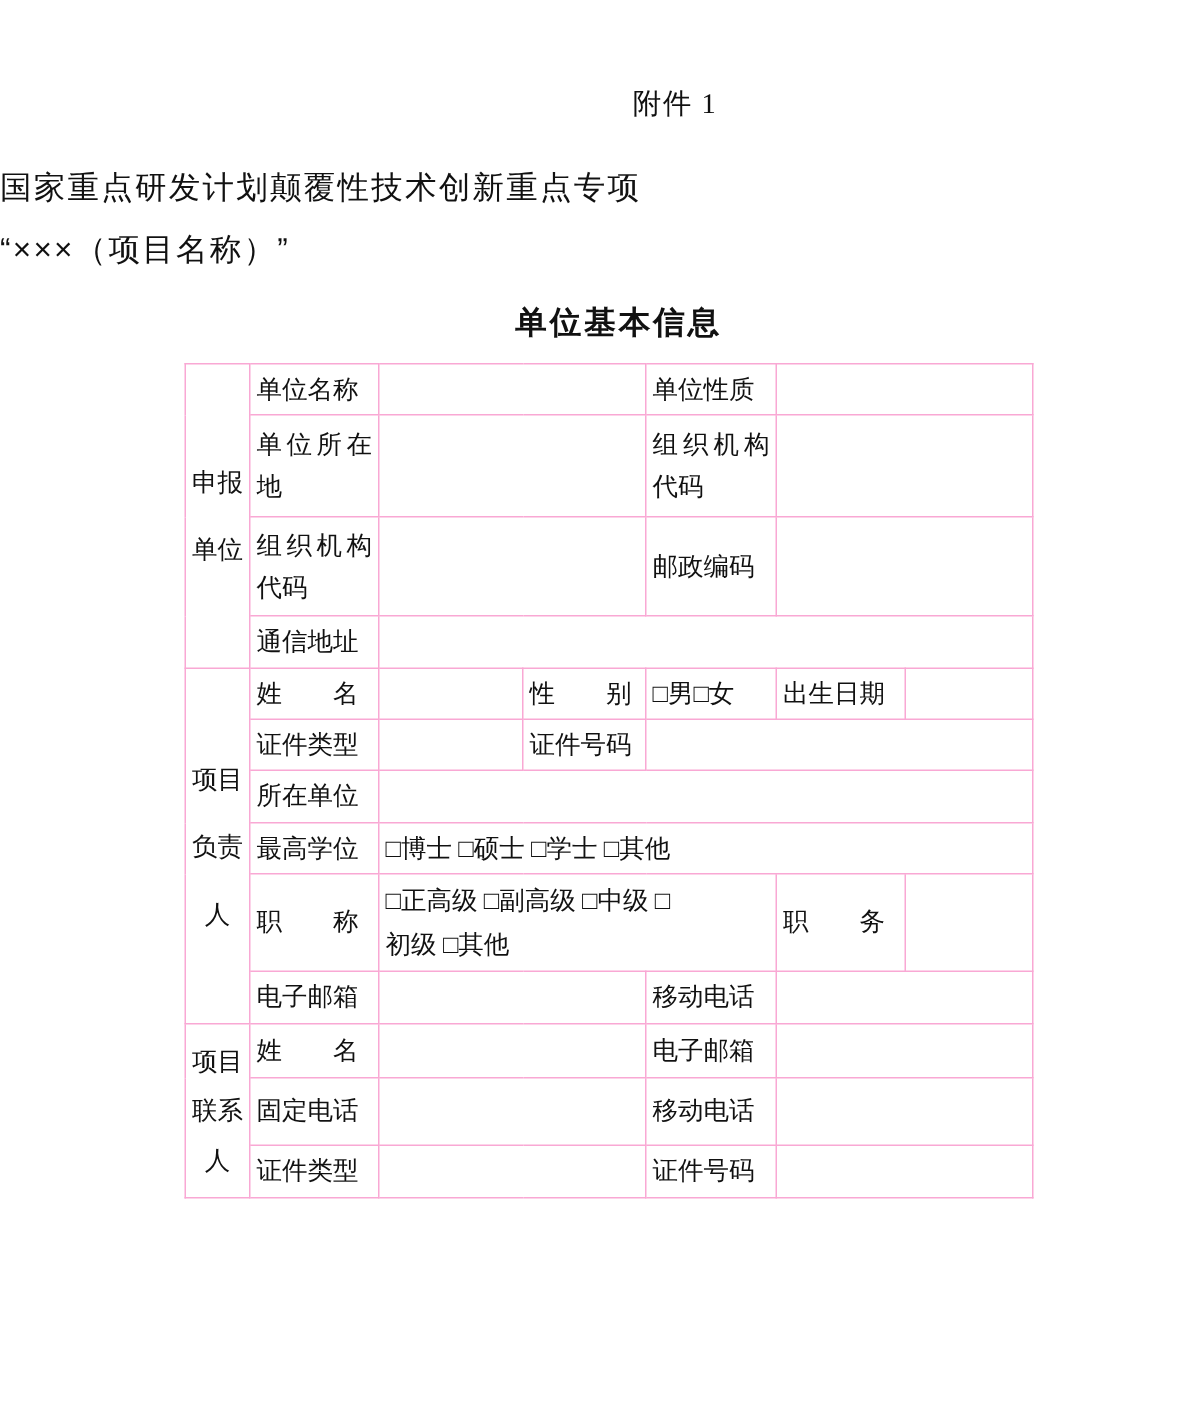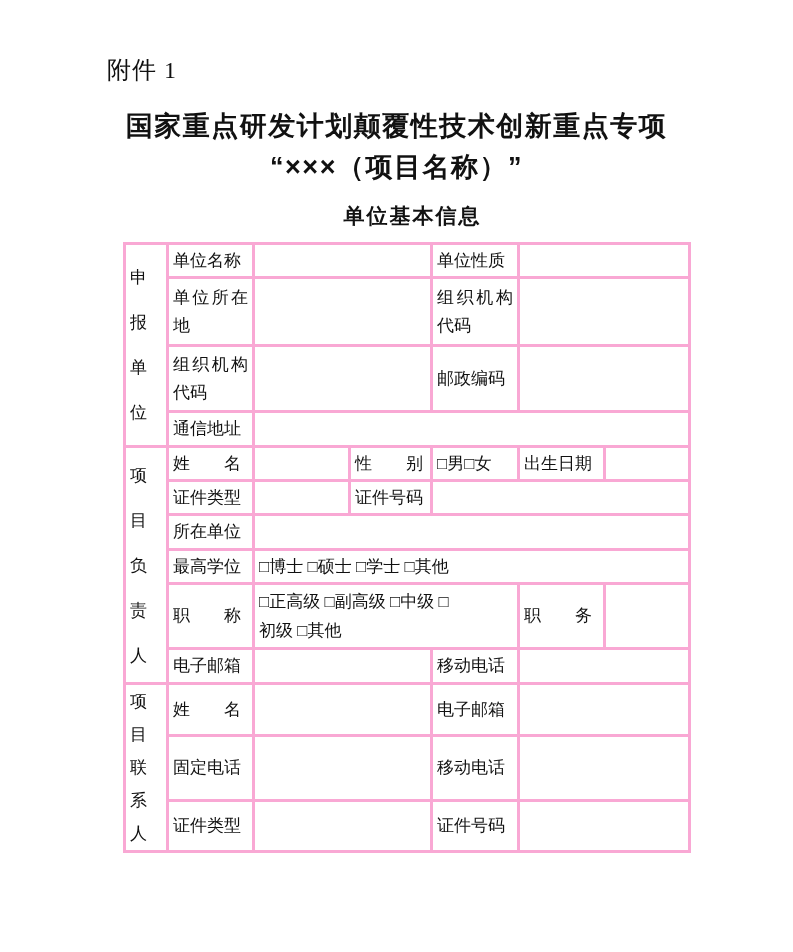--- a/index.html
+++ b/index.html
@@ -8,29 +8,30 @@
     width: 793px; height: 952px;
     background: #ffffff;
     color: #111111;
     font-family: "Liberation Serif", "DejaVu Serif", serif;
     overflow: hidden;
   }
   .page { position: relative; width: 793px; height: 952px; }
 
   .attachment-label {
     margin: 58px 0 0 107px;
-    font-size: 24px;
+    font-size: 19px;
     line-height: 24px;
     letter-spacing: 1px;
+    text-align: center;
   }
   .title {
-    text-align: center;
+    text-align: left;
     font-family: "Liberation Sans", "DejaVu Sans", sans-serif;
-    font-weight: bold;
-    font-size: 27px;
+    font-weight: normal;
+    font-size: 21px;
     line-height: 28px;
     letter-spacing: 1.5px;
   }
   .title-line1 { margin-top: 30px; }
   .title-line2 { margin-top: 13px; }
   .subtitle {
     margin-top: 22px;
     text-align: center;
     font-family: "Liberation Sans", "DejaVu Sans", sans-serif;
     font-weight: bold;
@@ -41,27 +42,27 @@
   }
 
   table.form {
     border-collapse: collapse;
     table-layout: fixed;
     margin: 13px 0 0 123px;
     width: 565px;
     font-size: 17px;
   }
   table.form td {
-    border: 3px solid #f9a8d4;
+    border: 1px solid #f9a8d4;
     padding: 0 4px;
     vertical-align: middle;
     line-height: 28px;
     overflow: hidden;
   }
-  td.sec { padding: 0 2px; margin-left: 36px; }
+  td.sec { text-align: center; padding: 0 2px; margin-left: 36px; }
   td.sec .sec-line { display: block; }
   td.sec-app .sec-line, td.sec-lead .sec-line { line-height: 45px; }
   td.sec-con .sec-line { line-height: 33px; }
   td.lab { text-align: justify; }
   td.opt { }
   td.opt .opt-line { display: block; line-height: 29px; }
   td.val { background: #ffffff; }
 
   .notes {
     margin: 9px 0 0 123px;

